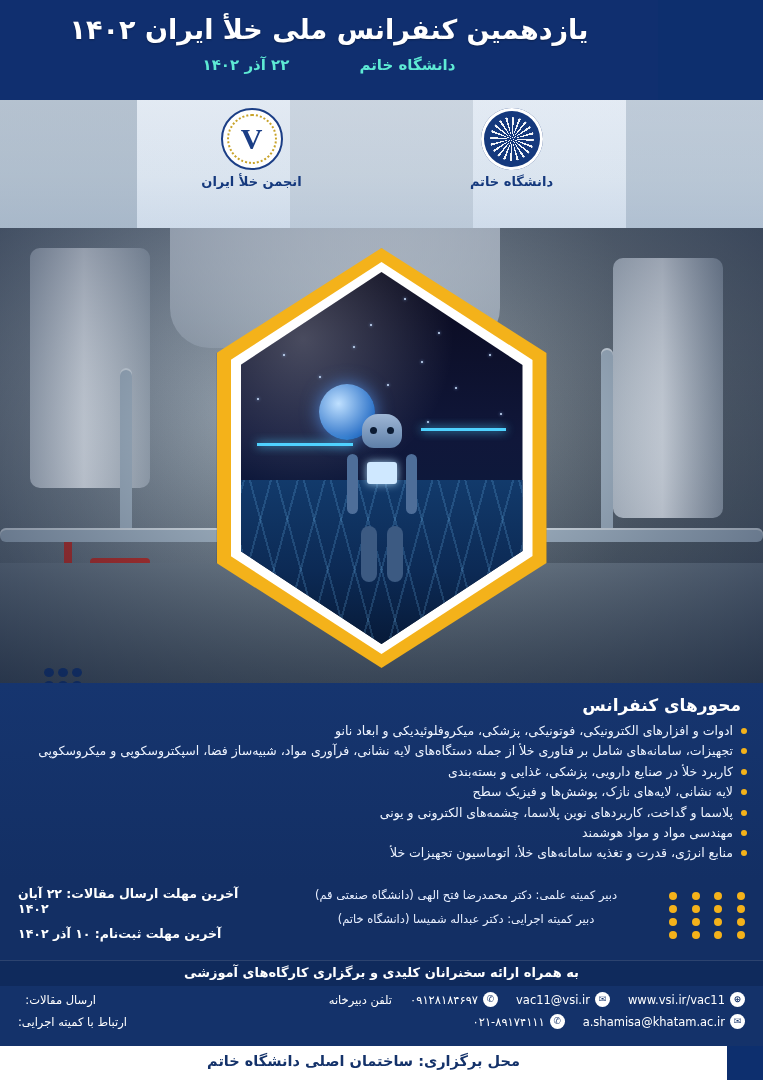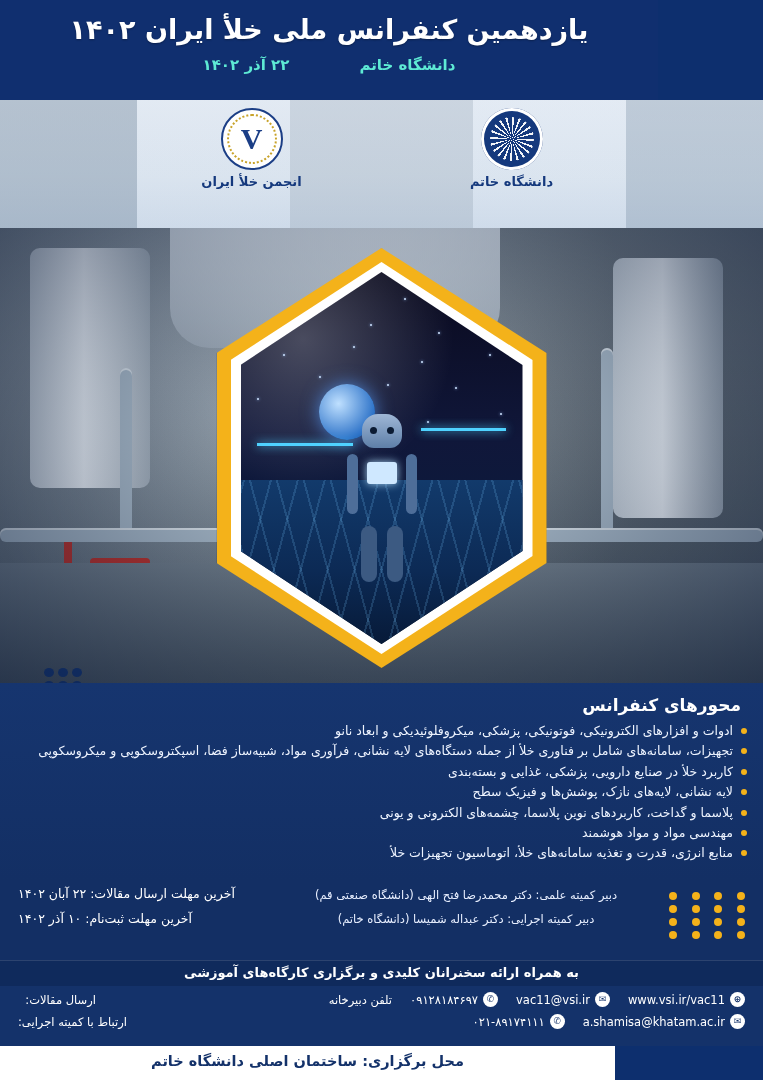--- a/index.html
+++ b/index.html
@@ -215,21 +215,21 @@
     width:6px; height:6px; border-radius:50%; background:#f4b21a;
   }
 
   
   .mid-info {
     position:absolute; top:880px; left:0; width:763px; height:80px;
     background:#132f64; color:#ffffff;
     display:flex; align-items:flex-start; padding:6px 18px 0 18px; gap:10px;
   }
   .deadlines { width:255px; text-align:left; }
-  .deadlines div { font-size:12.5px; font-weight:normal; margin-bottom:10px; color:#ffffff; }
+  .deadlines div { font-size:12.5px; font-weight:bold; margin-bottom:10px; color:#ffffff; }
   .committee { flex:1; text-align:center; padding-top:2px; }
   .committee div { font-size:11.5px; margin-bottom:10px; color:#e8efff; }
   .dot-grid {
     width:86px; display:grid; grid-template-columns:repeat(4,1fr); grid-template-rows:repeat(4,1fr);
     gap:5px; margin-top:6px;
   }
   .dot-grid i { display:block; width:8px; height:8px; border-radius:50%; background:#f4b21a; }
 
   
   .speakers {
@@ -248,21 +248,21 @@
   .c-label { font-size:11.5px; color:#ffffff; min-width:78px; text-align:right; }
   .c-item { display:flex; align-items:center; gap:5px; font-size:11.5px; color:#ffffff; }
   .c-ico {
     width:15px; height:15px; border-radius:50%; background:#ffffff; color:#14326a;
     font-size:9px; line-height:15px; text-align:center; display:inline-block; font-weight:bold;
   }
   .c-spacer { flex:1; }
 
   
   .venue {
-    position:absolute; top:1046px; left:0; width:615px; height:34px;
+    position:absolute; top:1046px; left:0; width:727px; height:34px;
     background:#ffffff; color:#14326a; text-align:center;
     font-size:14.5px; font-weight:bold; padding-top:7px;
   }
 </style>
 </head>
 <body>
 
 <div class="poster">
 
   <div class="title-band">

